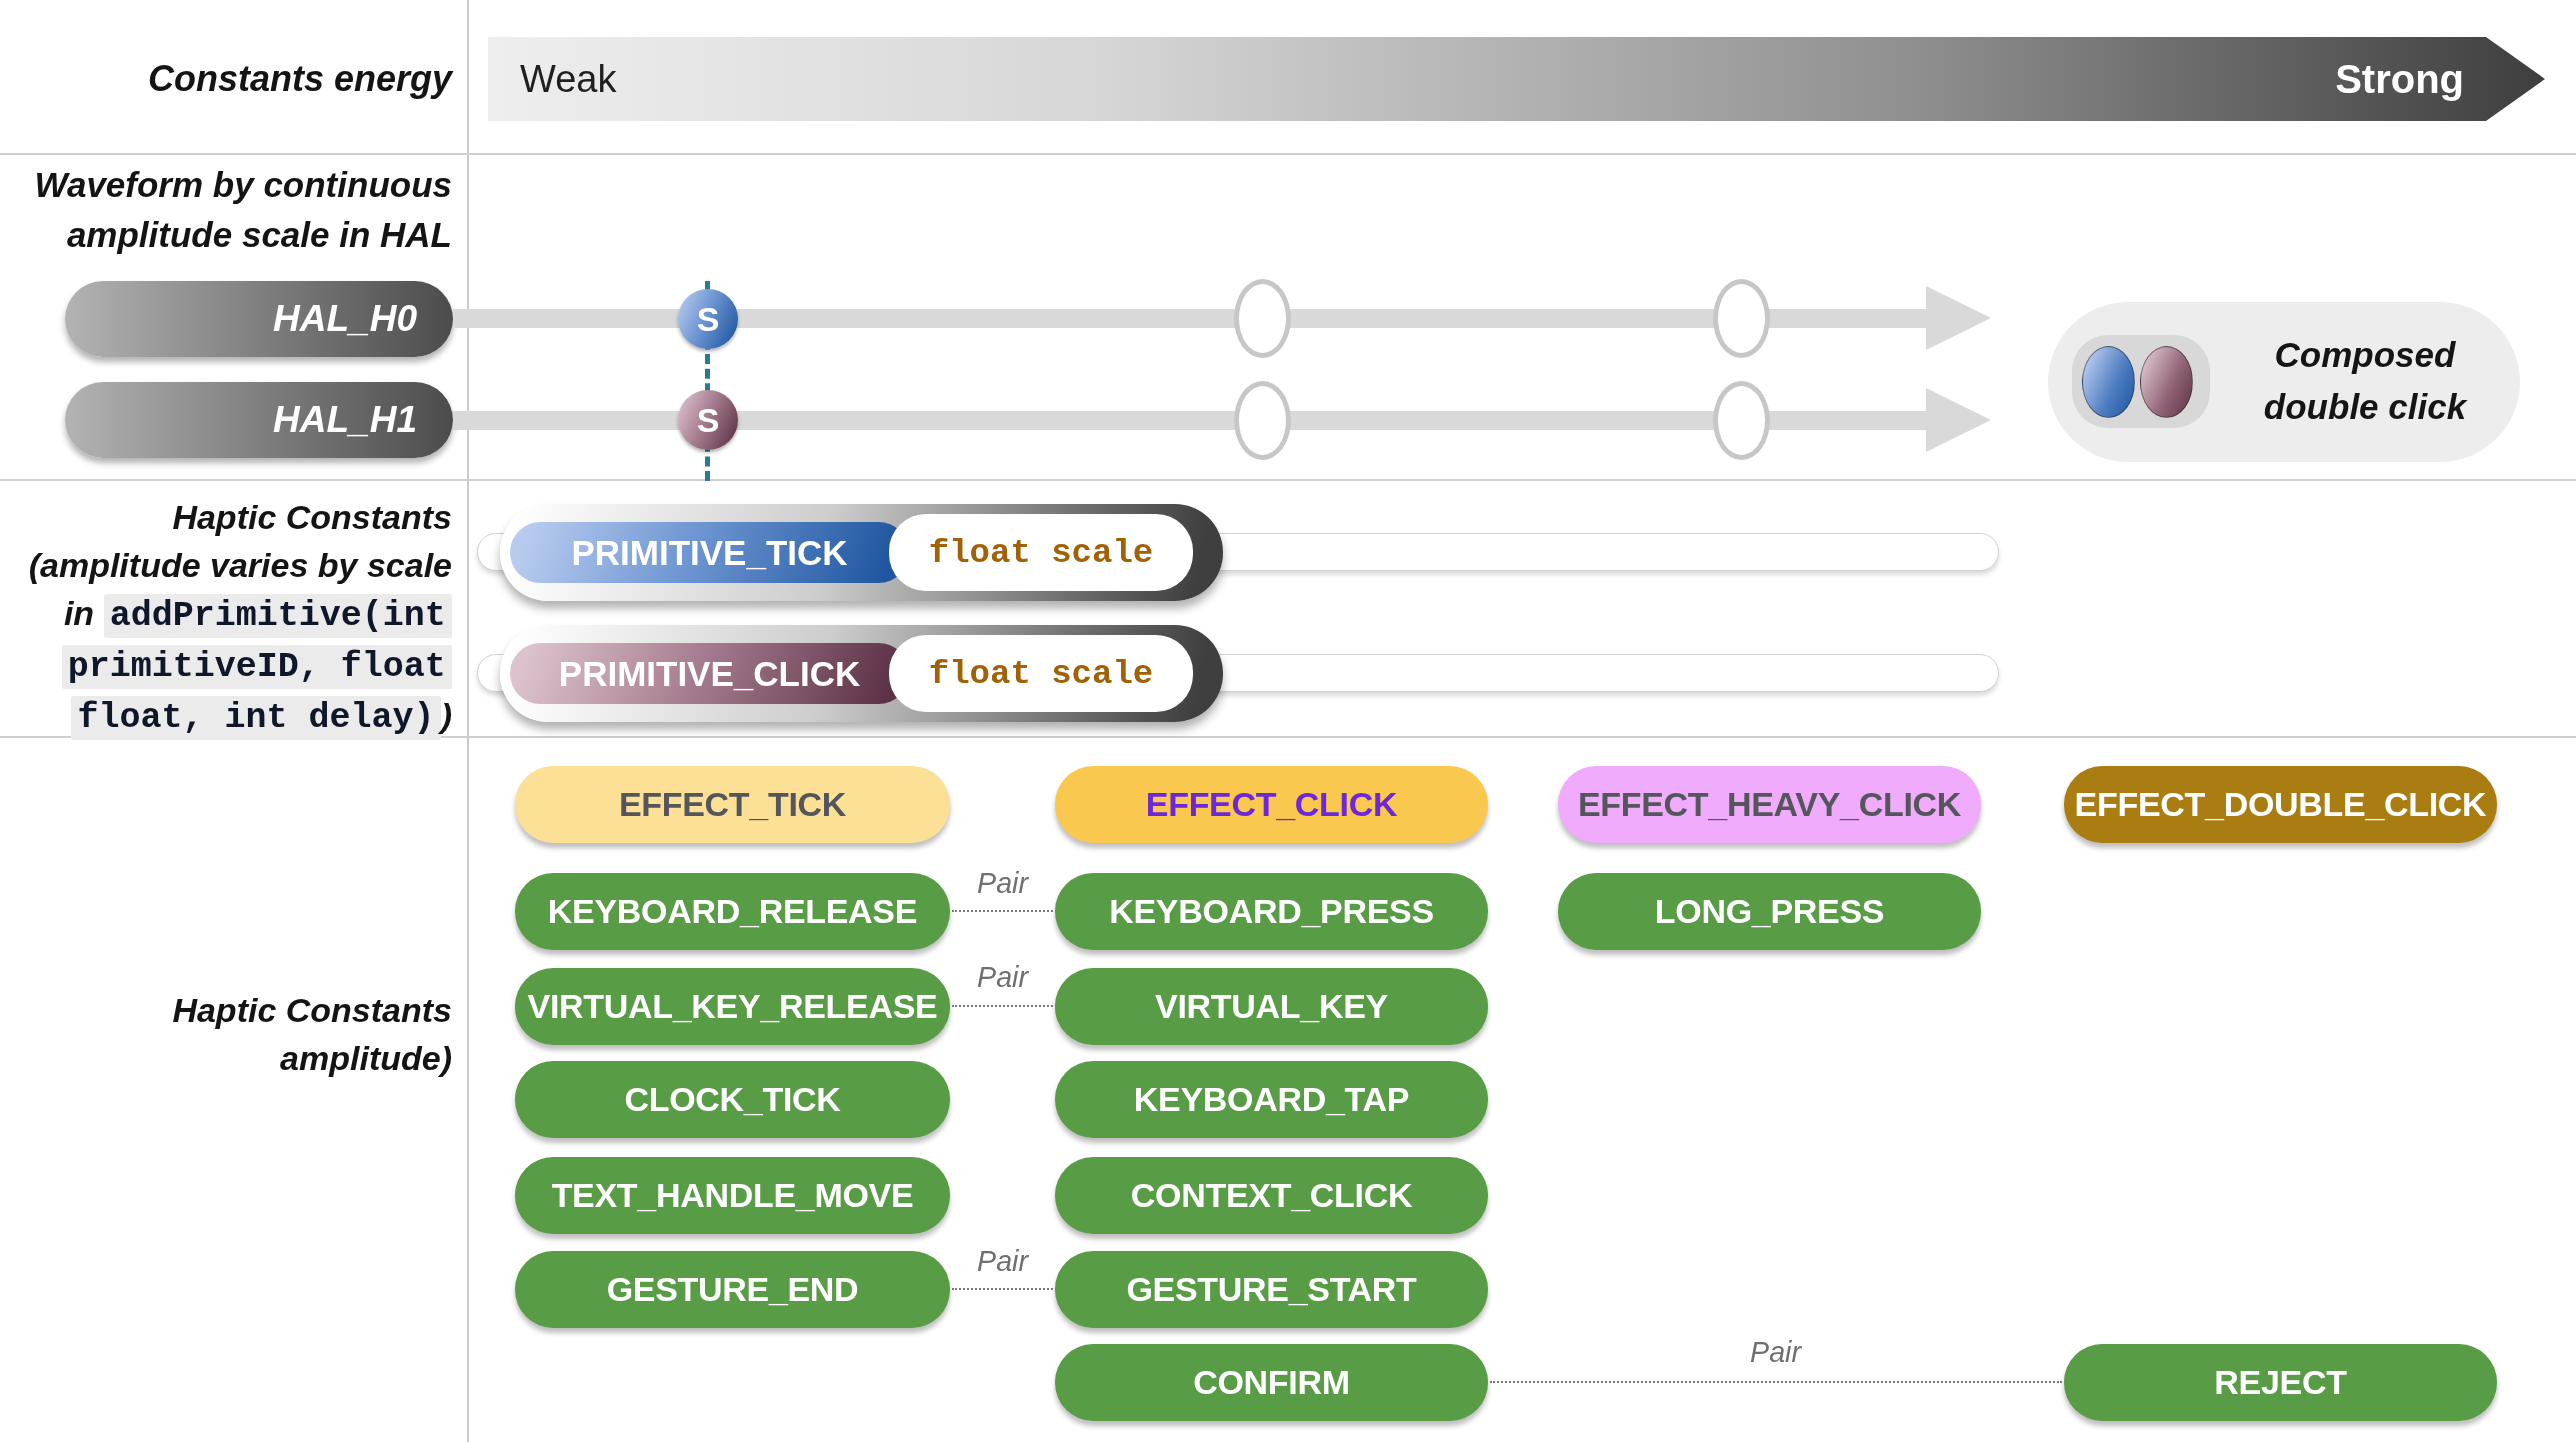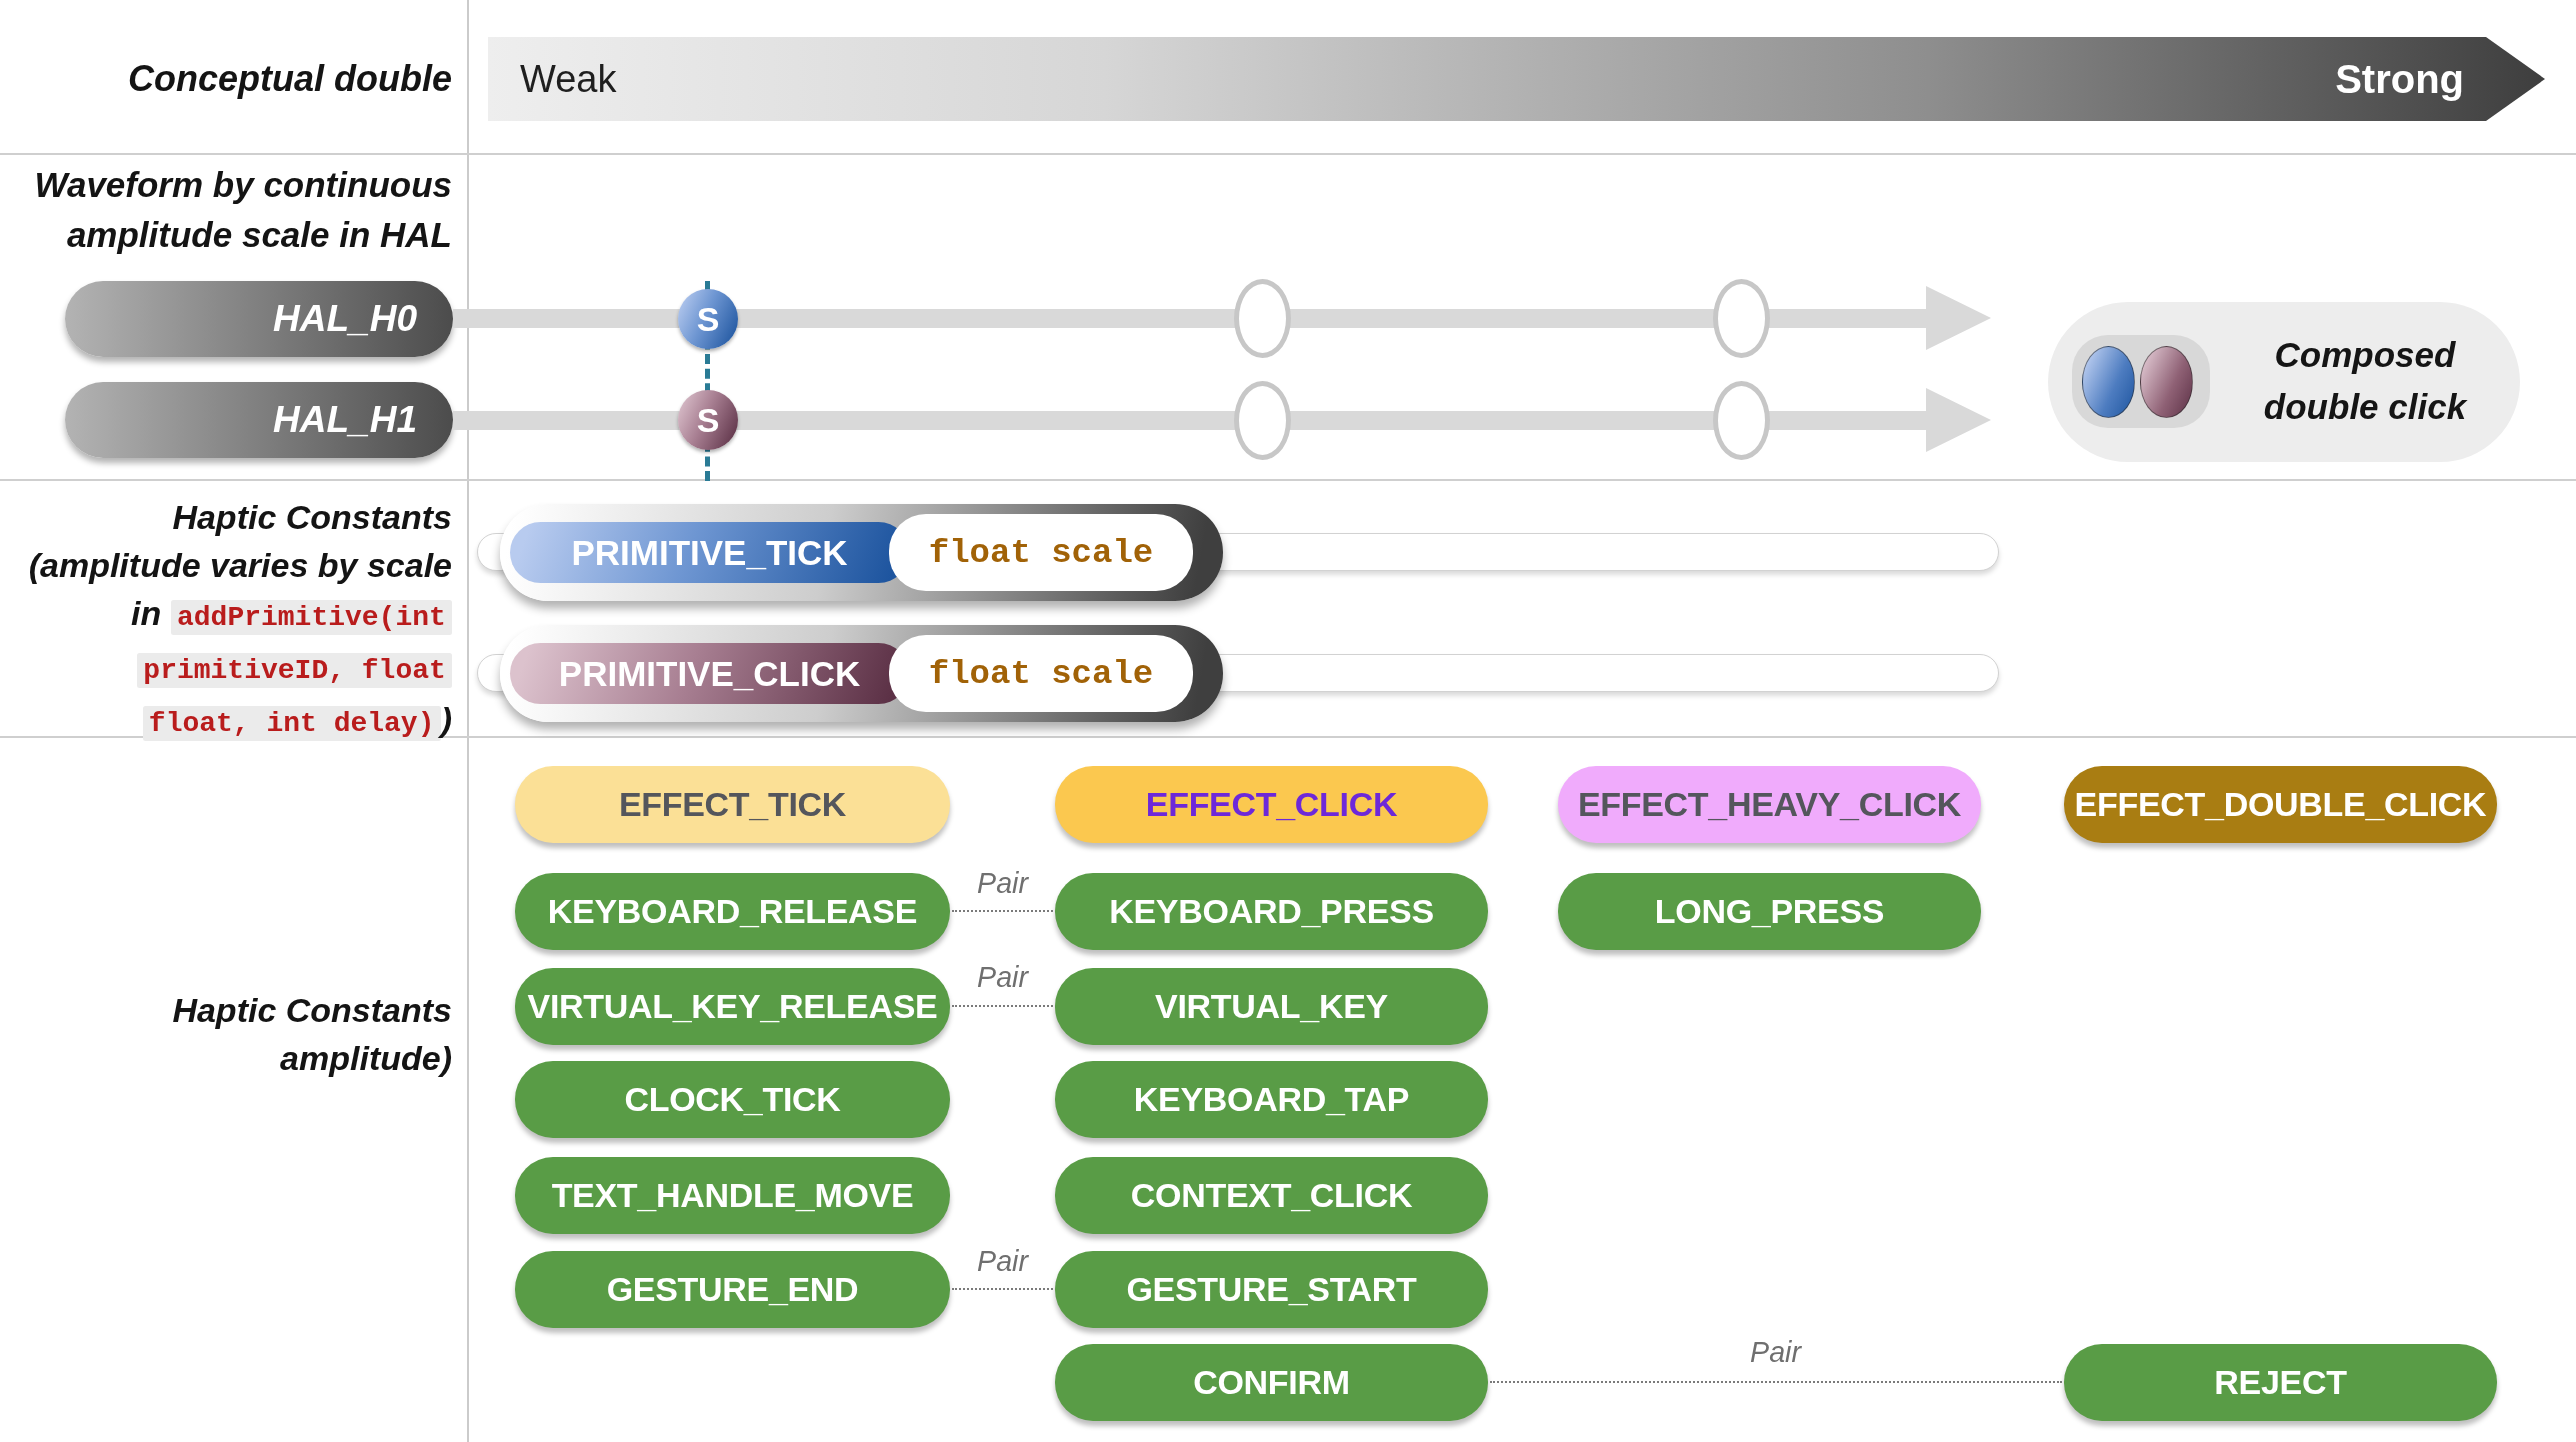--- a/index.html
+++ b/index.html
@@ -12,21 +12,21 @@
   .hdiv{left:0;width:2576px;height:1.9px;background:#cfcfcf;}
 
   
   .side-label{right:2124px;text-align:right;font-style:italic;font-weight:700;color:#141414;
               width:447px;}
   .energy-label{top:58px;font-size:36px;}
   .hal-label{top:160px;font-size:35px;line-height:50px;}
   .prim-label{top:493px;font-size:34px;line-height:48px;}
   .disc-label{top:986px;font-size:34px;line-height:48px;}
   .code{font-family:"Liberation Mono",monospace;font-weight:700;font-style:normal;
-        color:#b91c1c;background:#ebebeb;padding:1.9px 6.2px;border-radius:2.5px;font-size:28px;}
+        color:#0f172a;background:#ebebeb;padding:1.9px 6.2px;border-radius:2.5px;font-size:35px;}
 
   
   .energy-bar{left:488px;top:37px;width:2057px;height:84px;
       background:linear-gradient(90deg,#eeeeee 0%,#d6d6d6 30%,#8e8e8e 70%,#3e3e3e 100%);
       clip-path:polygon(0 0,calc(100% - 59px) 0,100% 50%,calc(100% - 59px) 100%,0 100%);
       display:flex;align-items:center;}
   .weak{position:absolute;left:32px;font-size:38px;color:#1f1f1f;}
   .strong{position:absolute;right:81px;font-size:40px;font-weight:700;color:#ffffff;}
 
   
@@ -96,21 +96,21 @@
 </head>
 <body>
 
 <div class="canvas">
 
   <div class="abs vdiv"></div>
   <div class="abs hdiv" style="top:153px"></div>
   <div class="abs hdiv" style="top:479px"></div>
   <div class="abs hdiv" style="top:736px"></div>
 
-  <div class="abs side-label energy-label">Conceptual double</div>
+  <div class="abs side-label energy-label">Constants energy</div>
   <div class="abs energy-bar">
     <span class="weak">Weak</span>
     <span class="strong">Strong</span>
   </div>
 
   <div class="abs side-label hal-label">
     <div>Waveform by continuous</div>
     <div>amplitude scale in HAL</div>
   </div>
 

